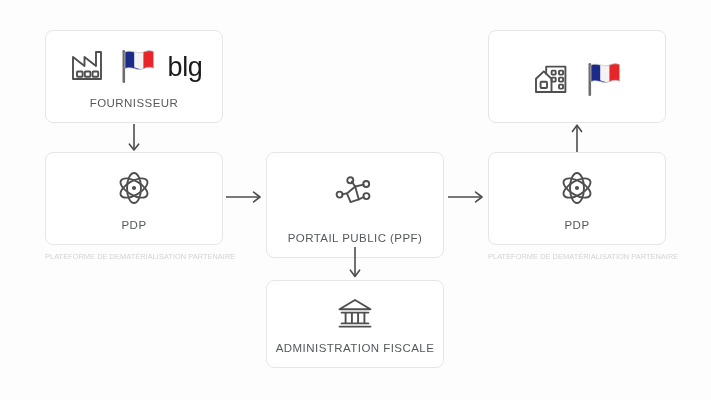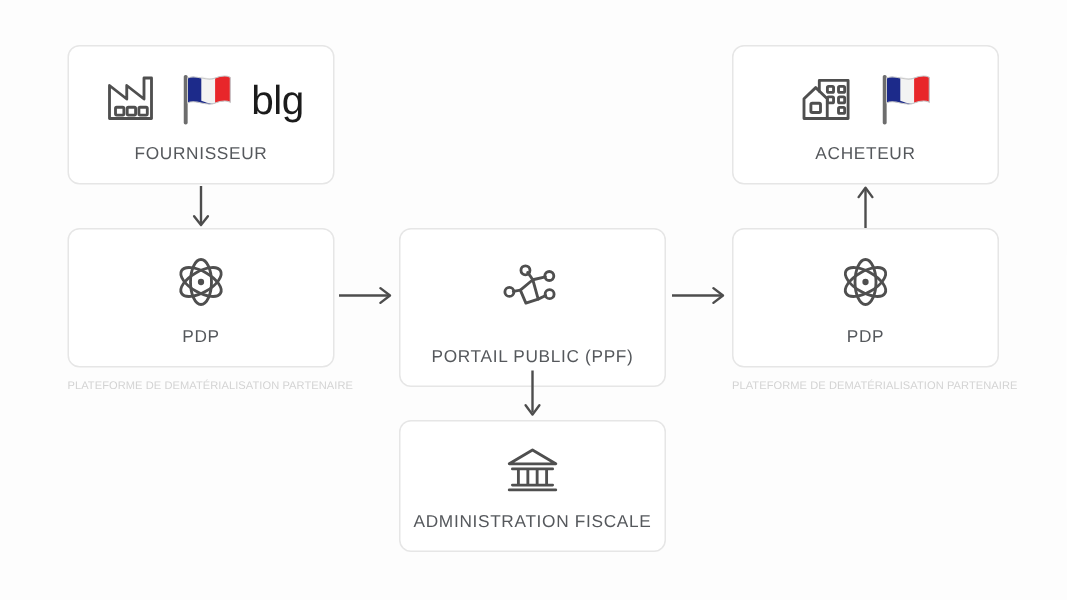--- a/index.html
+++ b/index.html
@@ -233,21 +233,20 @@
                    L35.5 23.2 C33 21.8 29.5 22 25 23.8 C19 26.2 13 20.8 7 23.6 Z" fill="#1c2a8a"></path>
           <path d="M16.2 5.6 C19.6 6.6 22.4 8.2 25 7.2 C29.5 5.4 33 5.2 35.5 6.6
                    L35.5 23.2 C33 21.8 29.5 22 25 23.8 C22.4 24.8 19.6 23.2 16.2 22.2 Z" fill="#f3f3f3"></path>
           <path d="M25.4 7.1 C29.7 5.4 33.1 5.2 35.5 6.6 L35.5 23.2
                    C33.1 21.8 29.7 22 25.4 23.7 Z" fill="#e8262a"></path>
           <path d="M7 7 C13 4.2 19 9.6 25 7.2 C29.5 5.4 33 5.2 35.5 6.6
                    L35.5 23.2 C33 21.8 29.5 22 25 23.8 C19 26.2 13 20.8 7 23.6 Z" fill="none" stroke="#c9c9c9" stroke-width="0.7"></path>
         </svg>
       </span>
     </div>
-    <div class="node-label">ACHETEUR</div>
   </div>
 
   <div class="node" id="node-admin">
     <div class="node-icons">
       <span>
         <svg class="icon-svg" width="44" height="40" viewBox="0 0 44 40" aria-hidden="true">
           <path class="glyph-stroke" d="M6.5 15.2 L22 6.0 L37.5 15.2 Z"></path>
           <path class="glyph-stroke" d="M8.6 18.6 L35.4 18.6"></path>
           <path class="glyph-stroke" d="M12.6 19.2 L12.6 28.4"></path>
           <path class="glyph-stroke" d="M18.9 19.2 L18.9 28.4"></path>

